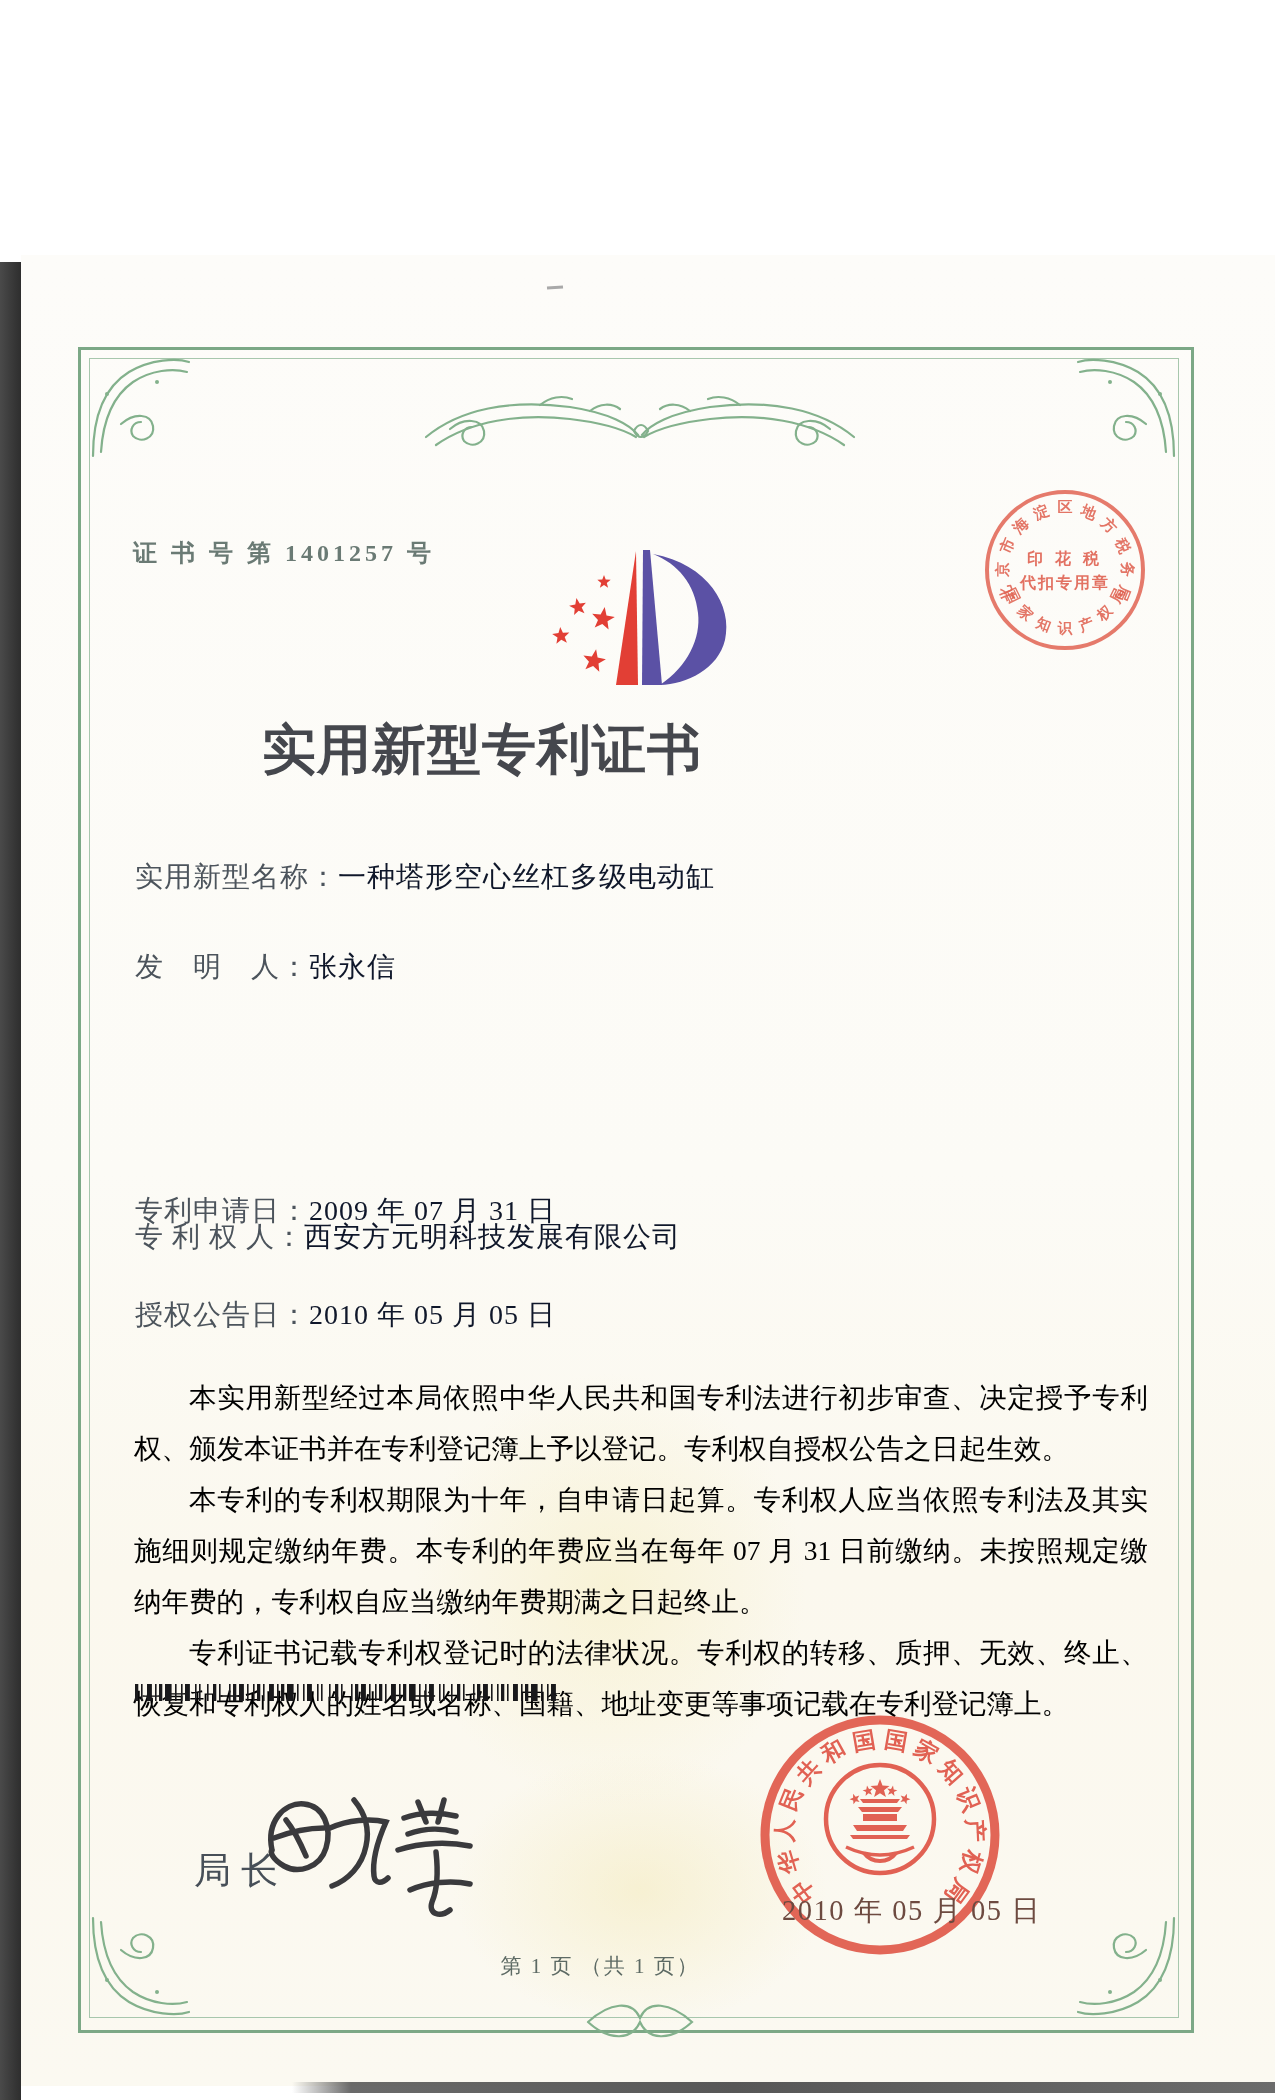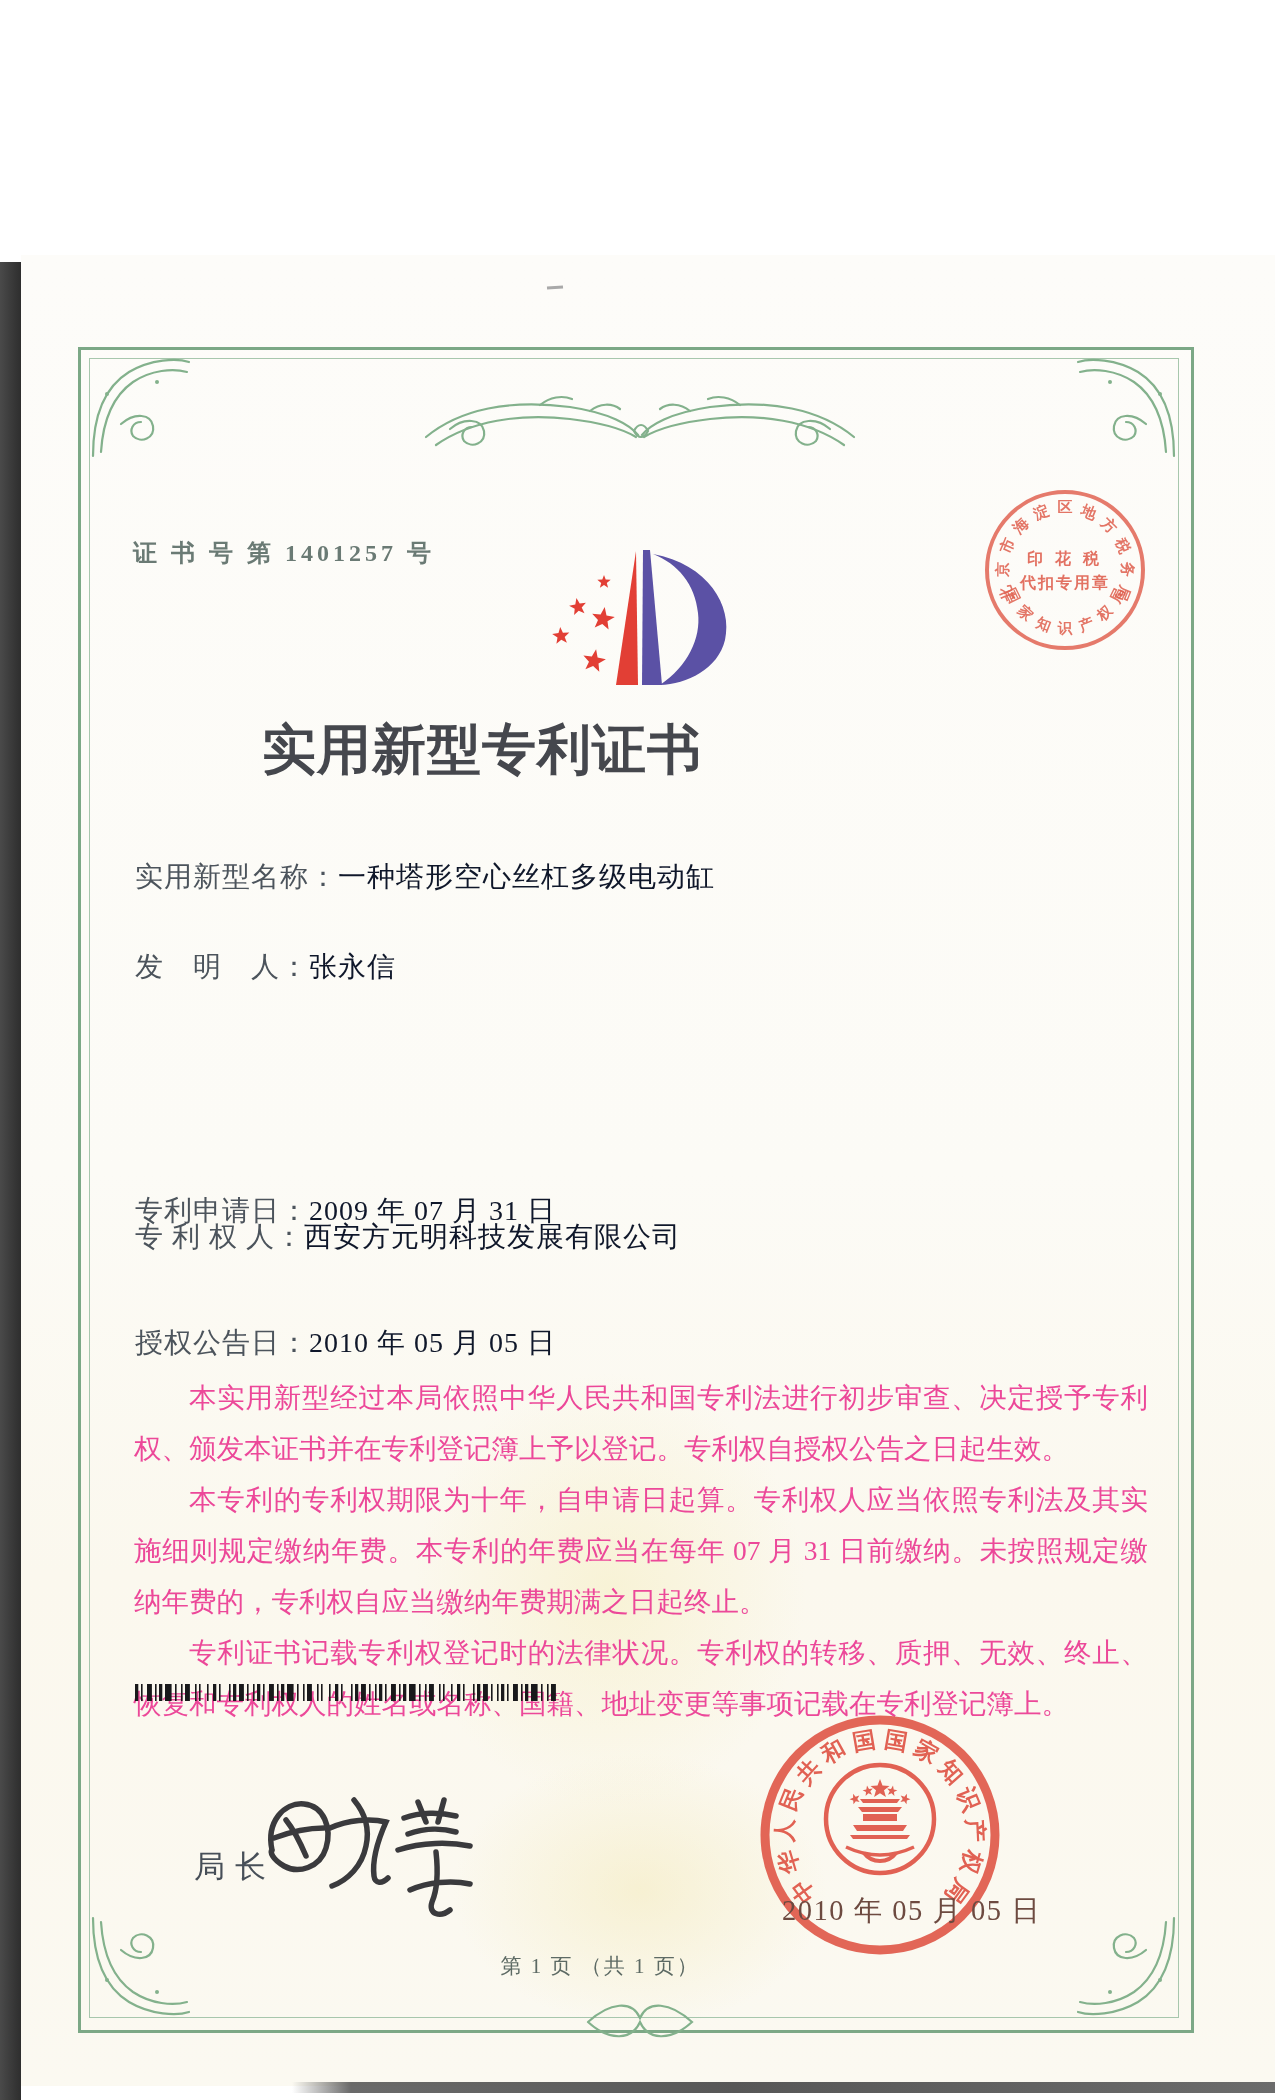--- a/index.html
+++ b/index.html
@@ -24,23 +24,23 @@
   #frame-outer{left:78px;top:347px;width:1110px;height:1680px;border:3px solid #7ca886;}
   #frame-inner{left:89px;top:358px;width:1088px;height:1658px;border:1px solid #a7c7ad;}
   .ornament{color:#83b18c;}
 
   
   #cert-no{left:133px;top:537px;font-size:24px;letter-spacing:4px;color:#6a7a74;font-weight:bold;}
   #title{left:262px;top:714px;font-size:54px;font-weight:600;letter-spacing:1px;color:#45474d;}
   .field-row{left:135px;font-size:28px;color:#4c545c;letter-spacing:1px;white-space:nowrap;}
   .field-row .field-value{color:#0f172a;}
   #body-text{left:134px;top:1372px;width:1014px;font-size:27.5px;line-height:51px;
-    color:#ec4899;text-align:justify;}
+    color:#000000;text-align:justify;}
   #body-text p{margin:0;text-indent:2em;}
-  #director-label{left:194px;top:1846px;font-size:31px;letter-spacing:10px;color:#474f58;text-align:center;}
+  #director-label{left:194px;top:1846px;font-size:37px;letter-spacing:10px;color:#474f58;text-align:center;}
   #seal-date{left:782px;top:1892px;font-size:28.5px;letter-spacing:1.5px;color:#6d4a40;z-index:30;}
   #footer{left:430px;top:1952px;width:340px;text-align:center;font-size:21px;
     letter-spacing:2px;color:#5d6a64;}
 
   svg text{font-family:"Liberation Serif","DejaVu Serif",serif;}
 </style>
 </head>
 <body>
 
 <div id="canvas">
@@ -137,21 +137,21 @@
   </div>
   <div class="abs field-row" style="top:948px;">
     <span class="field-label">发　明　人：</span><span class="field-value">张永信</span>
   </div>
   <div class="abs field-row" style="top:1192px;">
     <span class="field-label">专利申请日：</span><span class="field-value">2009 年 07 月 31 日</span>
   </div>
   <div class="abs field-row" style="top:1218px;">
     <span class="field-label">专 利 权 人：</span><span class="field-value">西安方元明科技发展有限公司</span>
   </div>
-  <div class="abs field-row" style="top:1324px;text-align:right;">
+  <div class="abs field-row" style="top:1296px;text-align:right;">
     <span class="field-label">授权公告日：</span><span class="field-value">2010 年 05 月 05 日</span>
   </div>
 
   <div class="abs" id="body-text">
     <p>本实用新型经过本局依照中华人民共和国专利法进行初步审查、决定授予专利权、颁发本证书并在专利登记簿上予以登记。专利权自授权公告之日起生效。</p>
     <p>本专利的专利权期限为十年，自申请日起算。专利权人应当依照专利法及其实施细则规定缴纳年费。本专利的年费应当在每年 07 月 31 日前缴纳。未按照规定缴纳年费的，专利权自应当缴纳年费期满之日起终止。</p>
     <p>专利证书记载专利权登记时的法律状况。专利权的转移、质押、无效、终止、恢复和专利权人的姓名或名称、国籍、地址变更等事项记载在专利登记簿上。</p>
   </div>
 
   <svg class="abs" style="left:135px;top:1684px;" width="424" height="17" viewBox="0 0 424 17">

